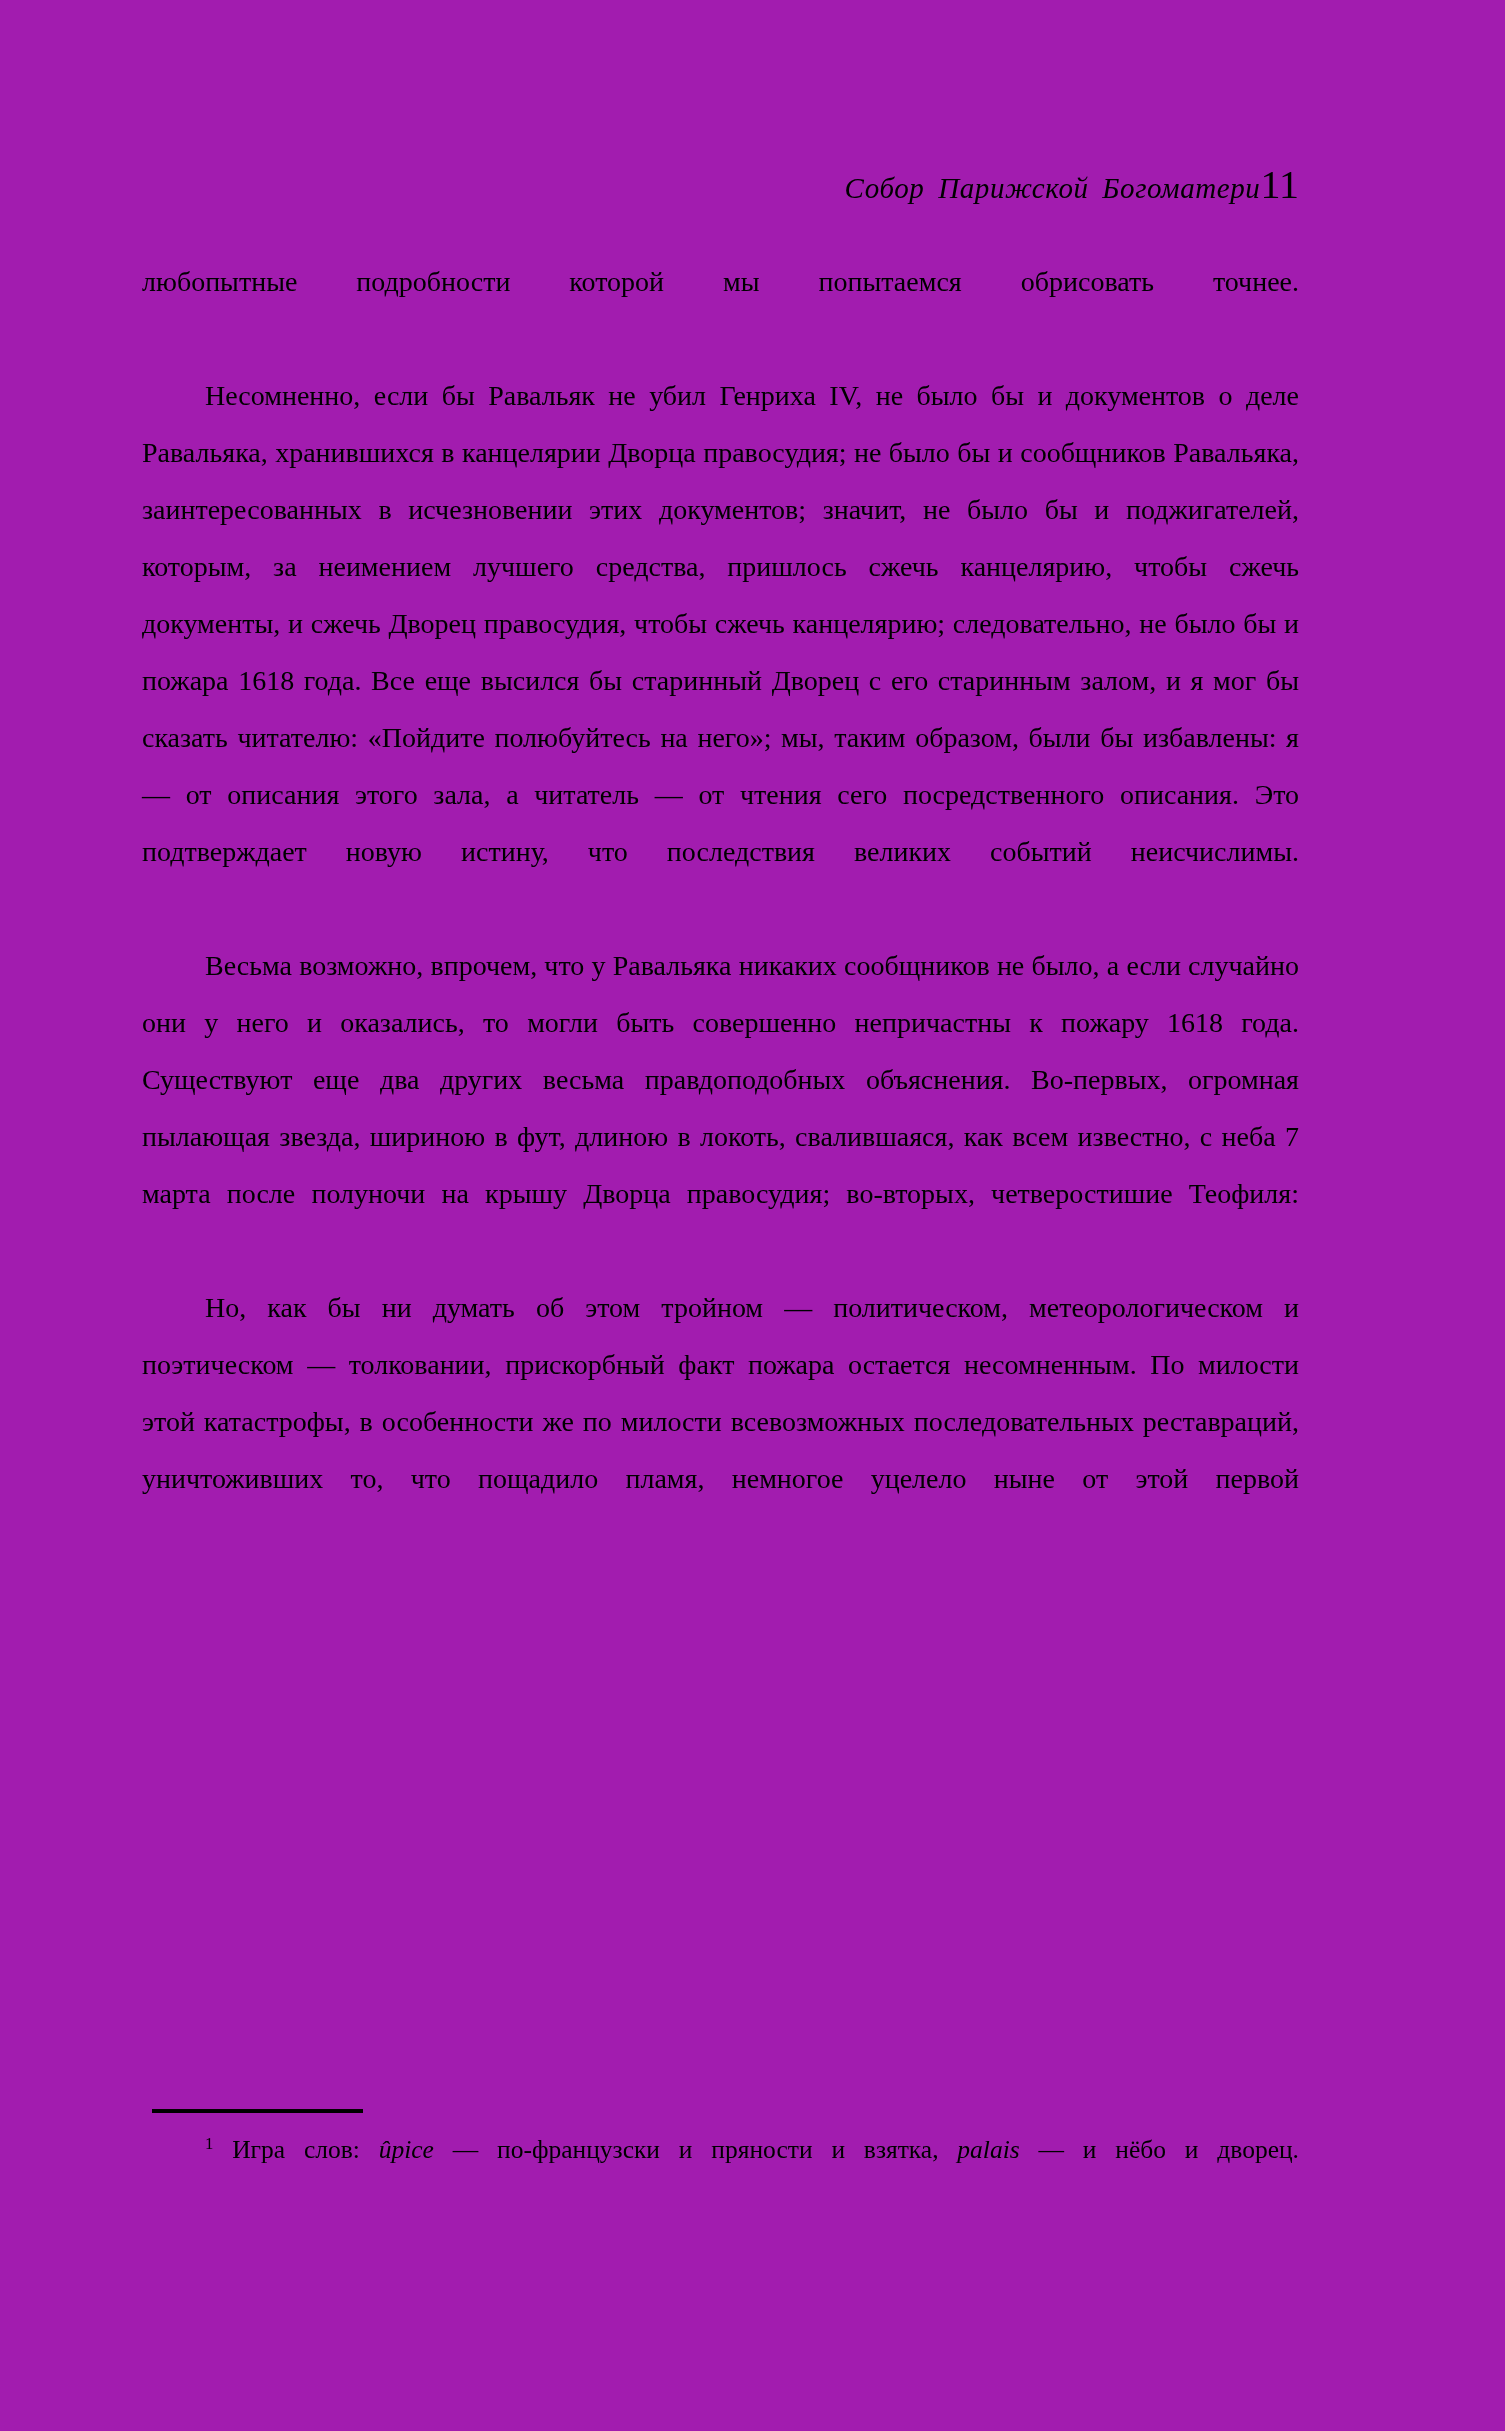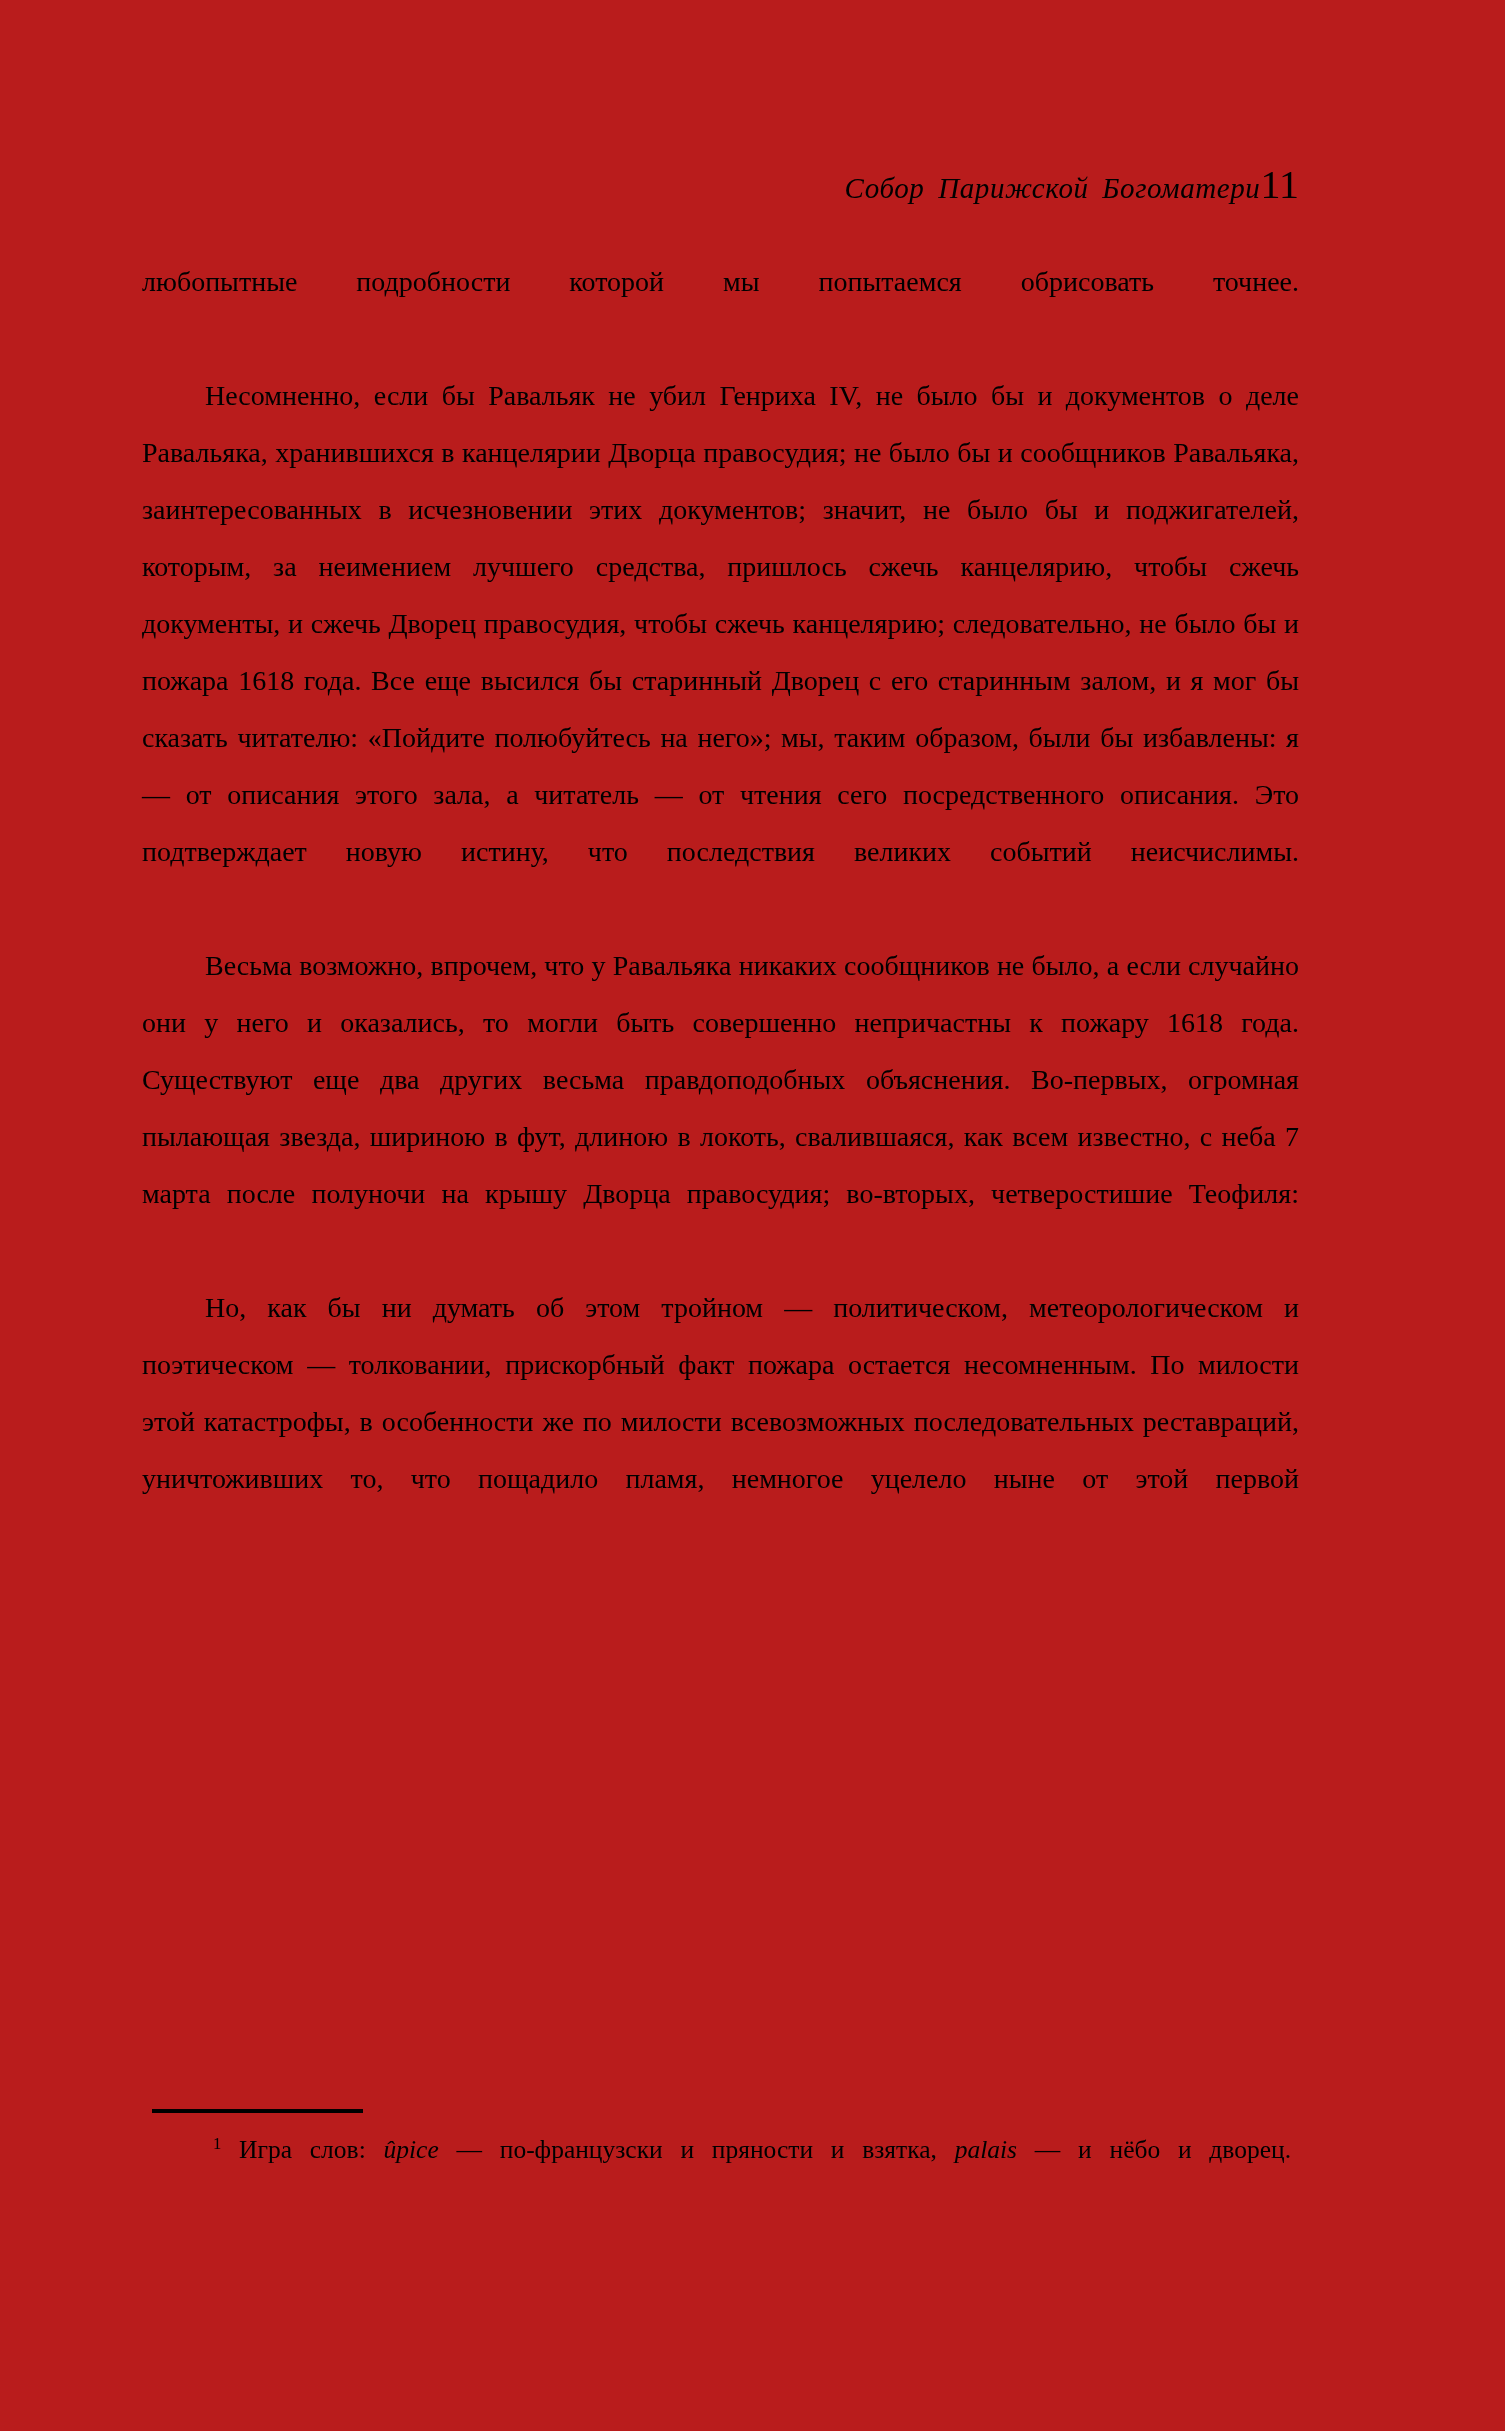--- a/index.html
+++ b/index.html
@@ -15,21 +15,21 @@
     color: #000000;
     overflow: hidden;
   }
 
   #page {
     position: absolute;
     left: 0;
     top: 0;
     width: 1506px;
     height: 2432px;
-    background: #b91c1c;
+    background: #a21caf;
   }
 
   
   .running-head {
     position: absolute;
     left: 142px;
     top: 165px;
     width: 1157px;
     display: flex;
     align-items: baseline;
@@ -99,21 +99,21 @@
     top: 2109px;
     width: 1157px;
   }
   .fn-rule {
     width: 211px;
     height: 3.9px;
     background: #000;
     margin: 0 0 17.6px 9.8px;
   }
   .fn-text {
-    margin: 8px;
+    margin: 0;
     font-size: 25.5px;
     line-height: 40px;
     text-align: justify;
     text-indent: 63px;
   }
   .fn-text::after {
     content: "";
     display: inline-block;
     width: 100%;
   }

